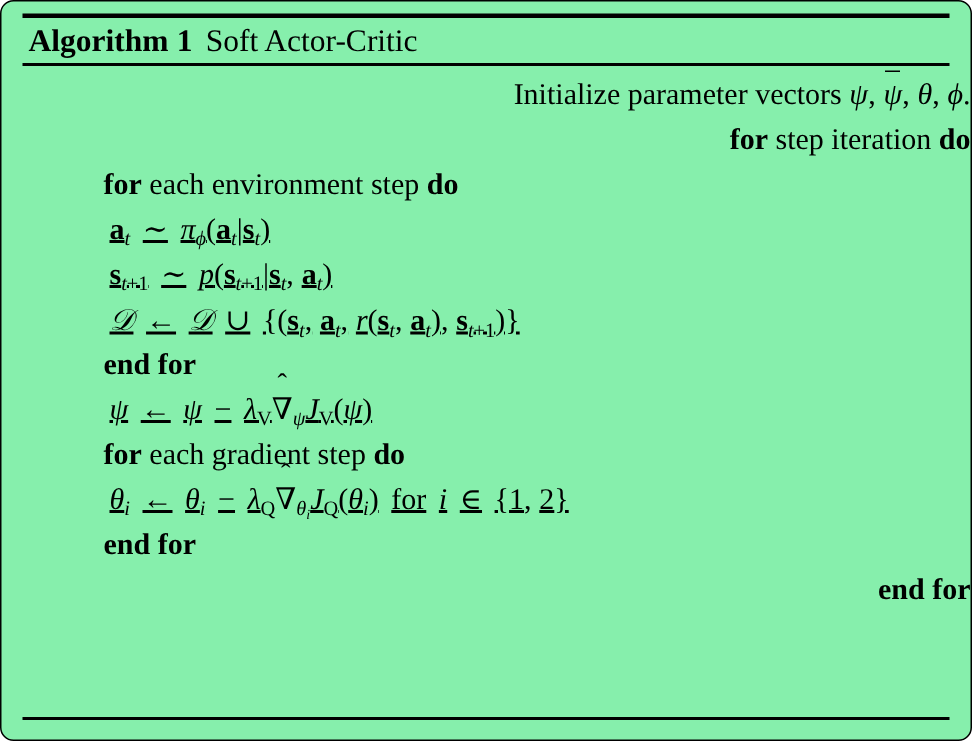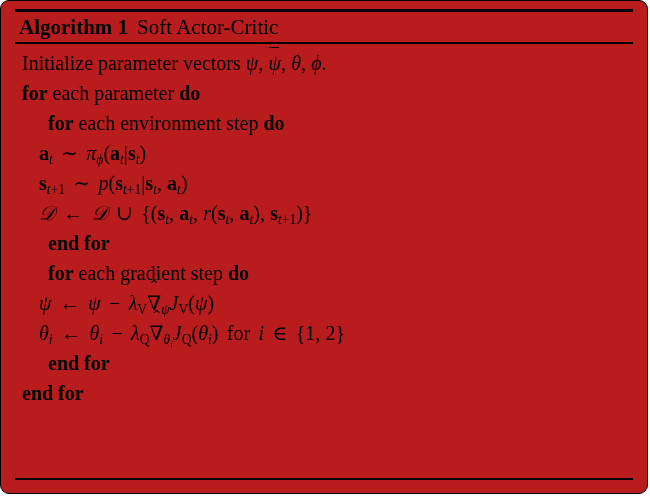--- a/index.html
+++ b/index.html
@@ -18,21 +18,21 @@
   
   #algorithm-frame {
     position: absolute;
     left: 0;
     top: 0;
     width: 648px;
     height: 494px;
     box-sizing: border-box;
     border: 1px solid #000000;
     border-radius: 9px;
-    background: #b91c1c;
+    background: #86efac;
     overflow: hidden;
   }
 
   
   .rule {
     position: absolute;
     left: 14px;
     right: 14px;
     background: #000000;
   }
@@ -60,23 +60,23 @@
     top: 47px;
     right: 0;
     font-size: 20px;
   }
   .line {
     position: relative;
     height: 30px;
     line-height: 30px;
     white-space: nowrap;
   }
-  .ind0 { padding-left: 21px; }
-  .ind1 { padding-left: 47px; }
-  .ind2 { padding-left: 38px; }
+  .ind0 { padding-left: 21px; text-align: right; }
+  .ind1 { padding-left: 68px; }
+  .ind2 { padding-left: 72px; text-decoration: underline; }
 
   .kw { font-weight: bold; }
   .rm { font-style: normal; }
 
   
   .math {
     font-family: "Liberation Serif", "DejaVu Serif", serif;
     font-style: italic;
     font-size: 20px;
   }
@@ -149,21 +149,21 @@
 
   <div class="rule" id="rule-title"></div>
 
   <div id="algorithm-body">
 
     <div class="line ind0">
       <span>Initialize parameter vectors </span><span class="math"><span class="thin">ψ</span><span class="punct">,</span><span class="sp"></span><span class="bar">ψ</span><span class="punct">,</span><span class="sp"></span>θ<span class="punct">,</span><span class="sp"></span>ϕ<span class="punct">.</span></span>
     </div>
 
     <div class="line ind0">
-      <span class="kw">for</span><span> each parameter </span><span class="kw">do</span>
+      <span class="kw">for</span><span> step iteration </span><span class="kw">do</span>
     </div>
 
     <div class="line ind1">
       <span class="kw">for</span><span> each environment step </span><span class="kw">do</span>
     </div>
 
     <div class="line ind2">
       <span class="math"><span class="vec">a</span><sub>t</sub><span class="sp2"></span><span class="op">∼</span><span class="sp2"></span>π<sub>ϕ</sub><span class="paren">(</span><span class="vec">a</span><sub>t</sub><span class="op">|</span><span class="vec">s</span><sub>t</sub><span class="paren">)</span></span>
     </div>
 
@@ -172,26 +172,26 @@
     </div>
 
     <div class="line ind2">
       <span class="math"><span class="cal">𝒟</span><span class="sp2"></span><span class="op">←</span><span class="sp2"></span><span class="cal">𝒟</span><span class="sp2"></span><span class="op">∪</span><span class="sp2"></span><span class="paren">{(</span><span class="vec">s</span><sub>t</sub><span class="punct">,</span><span class="sp"></span><span class="vec">a</span><sub>t</sub><span class="punct">,</span><span class="sp"></span>r<span class="paren">(</span><span class="vec">s</span><sub>t</sub><span class="punct">,</span><span class="sp"></span><span class="vec">a</span><sub>t</sub><span class="paren">)</span><span class="punct">,</span><span class="sp"></span><span class="vec">s</span><sub>t<span class="rm">+1</span></sub><span class="paren">)}</span></span>
     </div>
 
     <div class="line ind1">
       <span class="kw">end for</span>
     </div>
 
+    <div class="line ind2">
+      <span class="math">ψ<span class="sp2"></span><span class="op">←</span><span class="sp2"></span>ψ<span class="sp2"></span><span class="op">−</span><span class="sp2"></span>λ<sub><span class="rm">V</span></sub><span class="hat op">∇</span><sub>ψ</sub>J<sub><span class="rm">V</span></sub><span class="paren">(</span>ψ<span class="paren">)</span></span>
+    </div>
+
     <div class="line ind1">
       <span class="kw">for</span><span> each gradient step </span><span class="kw">do</span>
-    </div>
-
-    <div class="line ind2">
-      <span class="math">ψ<span class="sp2"></span><span class="op">←</span><span class="sp2"></span>ψ<span class="sp2"></span><span class="op">−</span><span class="sp2"></span>λ<sub><span class="rm">V</span></sub><span class="hat op">∇</span><sub>ψ</sub>J<sub><span class="rm">V</span></sub><span class="paren">(</span>ψ<span class="paren">)</span></span>
     </div>
 
     <div class="line ind2">
       <span class="math">θ<sub>i</sub><span class="sp2"></span><span class="op">←</span><span class="sp2"></span>θ<sub>i</sub><span class="sp2"></span><span class="op">−</span><span class="sp2"></span>λ<sub><span class="rm">Q</span></sub><span class="hat op">∇</span><sub>θ<sub>i</sub></sub>J<sub><span class="rm">Q</span></sub><span class="paren">(</span>θ<sub>i</sub><span class="paren">)</span></span><span class="sp2"></span><span class="rm">for</span><span class="sp2"></span><span class="math">i<span class="sp2"></span><span class="op">∈</span><span class="sp2"></span><span class="paren">{</span><span class="num">1</span><span class="punct">,</span><span class="sp"></span><span class="num">2</span><span class="paren">}</span></span>
     </div>
 
 
 
     <div class="line ind1">
       <span class="kw">end for</span>

